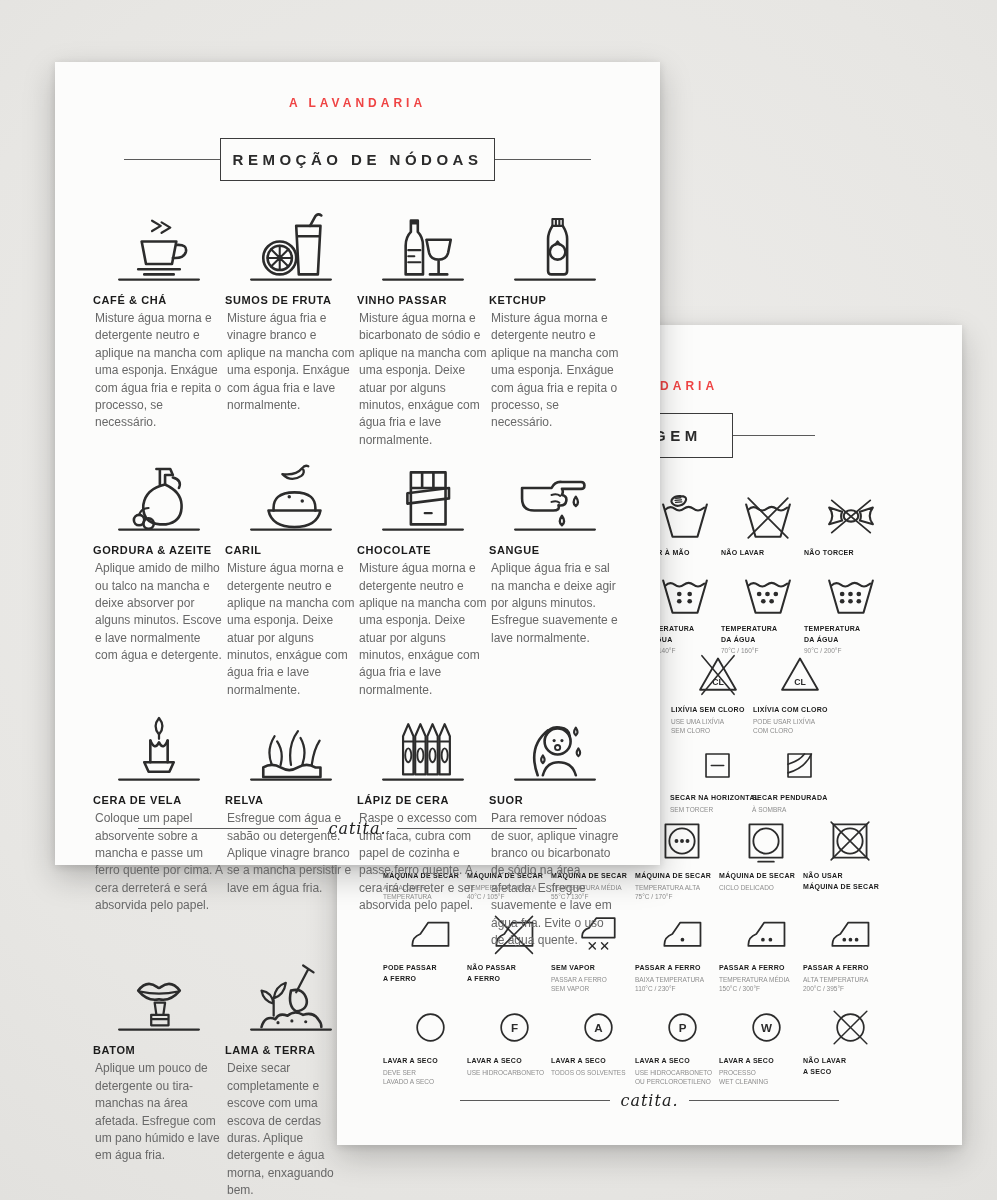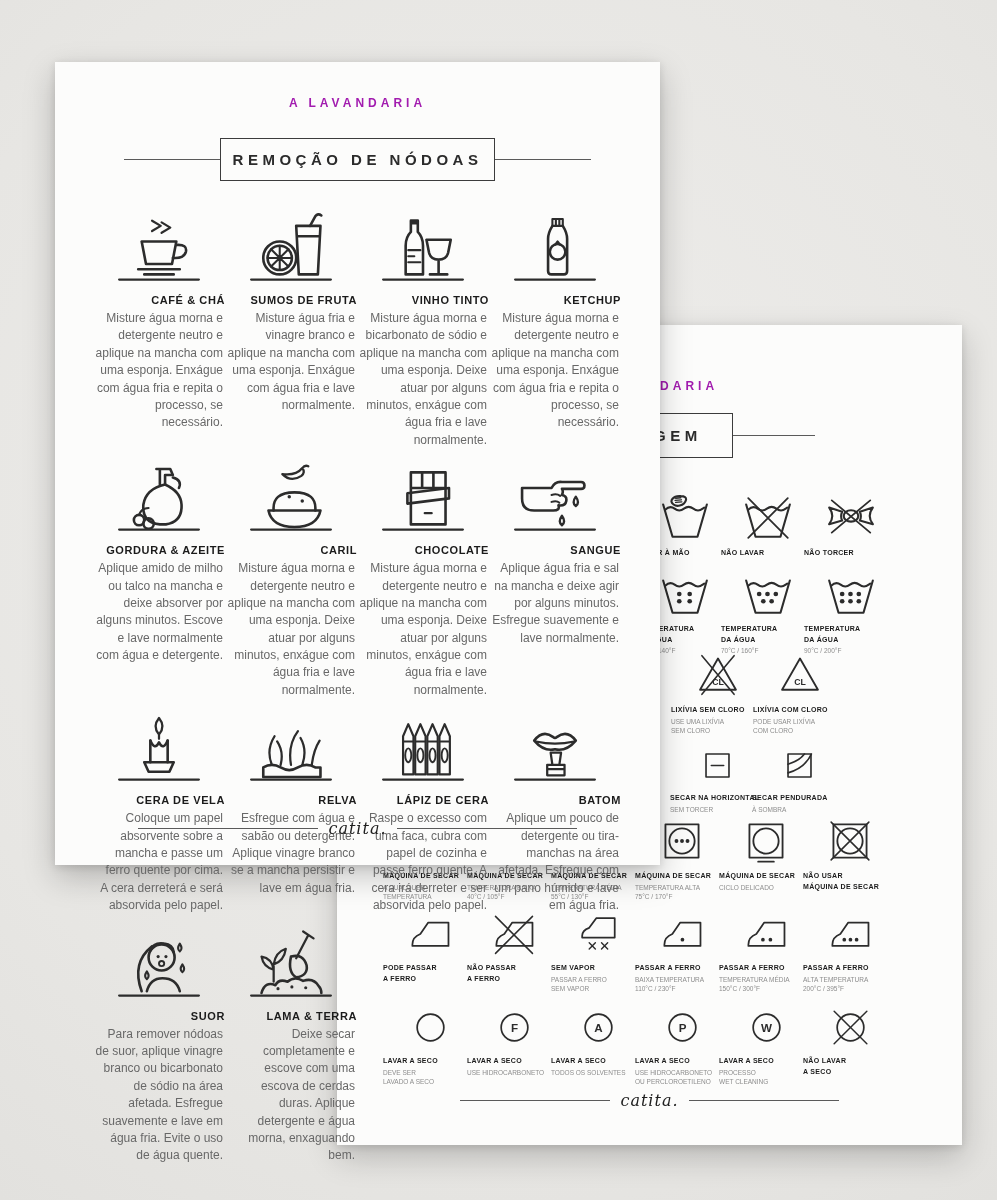--- a/index.html
+++ b/index.html
@@ -9,38 +9,38 @@
     font-family:"Liberation Sans", sans-serif;
     -webkit-font-smoothing:antialiased;
   }
   .poster{position:absolute;background:#fcfcfb}
   #front-poster{left:55px;top:62px;width:605px;height:803px;z-index:2;
     box-shadow:0 12px 30px rgba(0,0,0,.22),0 2px 8px rgba(0,0,0,.12)}
   #back-poster{left:337px;top:325px;width:625px;height:820px;z-index:1;
     box-shadow:0 12px 30px rgba(0,0,0,.20),0 2px 8px rgba(0,0,0,.12)}
 
   .brand{position:absolute;left:0;right:0;text-align:center;font-size:12px;font-weight:bold;
-    letter-spacing:4px;color:#a21caf}
+    letter-spacing:4px;color:#ef4444}
   #front-poster .brand{top:34px}
   #back-poster .brand{top:54px}
 
   .title-row{position:absolute;left:0;right:0;display:flex;align-items:center;justify-content:center}
   #front-poster .title-row{top:76px}
   #back-poster .title-row{top:88px}
   .rule{height:1px;background:#5a5a5a}
   .title-row .rule{width:96px}
   #back-poster .title-row .rule{width:82px}
   .title-box{border:1.5px solid #3c3c3c;padding:12px 12px;font-size:15px;letter-spacing:4.5px;
     font-weight:600;color:#2b2b2b;white-space:nowrap}
   #back-poster .title-box{padding:13px 30px}
 
   
   .fgrid{position:absolute;top:150px;left:38px;display:grid;grid-template-columns:repeat(4,132px);
     row-gap:13px;justify-items:center;align-items:start}
-  .fcell{width:132px;text-align:right}
+  .fcell{width:132px;text-align:left}
   .ficon{display:block;margin:0 auto;stroke:#2c2c2c;fill:none;stroke-width:3;
     stroke-linecap:round;stroke-linejoin:round}
   .ftitle{font-size:11px;font-weight:bold;letter-spacing:.6px;color:#1b1b1b;margin:4px 0 4px}
   .fdesc{font-size:12px;line-height:1.45;color:#686868;width:128px;margin:0 auto}
 
   
   .sig{position:absolute;left:0;right:0;display:flex;align-items:center;justify-content:center;gap:10px}
   #front-poster .sig{bottom:27px}
   #back-poster .sig{top:766px}
   #front-poster .sig .rule{width:180px}
@@ -383,21 +383,21 @@
       <div class="fdesc">Misture água fria e vinagre branco e aplique na mancha com uma esponja. Enxágue com água fria e lave normalmente.</div>
     </div>
 
     <div class="fcell">
       <svg class="ficon" viewBox="0 0 120 90" width="104" height="78">
         <path d="M46 10 V23 Q40 29 40 39 V72 H60 V39 Q60 29 54 23 V10 Z M46 13 H54"></path>
         <path d="M43 44 H57 M43 51 H50 M43 58 H57" stroke-width="2.4"></path>
         <path d="M64 32 H92 L89 47 Q87 55 78 55 Q69 55 67 47 Z M78 55 V70 M68 72 H88"></path>
         <path d="M14 78 H106" stroke-width="2.6"></path>
       </svg>
-      <div class="ftitle">VINHO TINTO</div>
+      <div class="ftitle">VINHO PASSAR</div>
       <div class="fdesc">Misture água morna e bicarbonato de sódio e aplique na mancha com uma esponja. Deixe atuar por alguns minutos, enxágue com água fria e lave normalmente.</div>
     </div>
 
     <div class="fcell">
       <svg class="ficon" viewBox="0 0 120 90" width="104" height="78">
         <path d="M57 8 H69 V16 H57 Z M61 8 V16 M65 8 V16" stroke-width="2.4"></path>
         <path d="M57 16 Q52 24 52 31 V68 Q52 72 56 72 H70 Q74 72 74 68 V31 Q74 24 69 16"></path>
         <circle cx="63" cy="46" r="9"></circle>
         <path d="M60 38 L63 34 L66 38" stroke-width="2.4"></path>
         <path d="M14 78 H106" stroke-width="2.6"></path>
@@ -489,47 +489,47 @@
         <ellipse cx="85" cy="50" rx="3.5" ry="8" stroke-width="2.2"></ellipse>
         <path d="M14 78 H106" stroke-width="2.6"></path>
       </svg>
       <div class="ftitle">LÁPIZ DE CERA</div>
       <div class="fdesc">Raspe o excesso com uma faca, cubra com papel de cozinha e passe ferro quente. A cera irá derreter e ser absorvida pelo papel.</div>
     </div>
 
 
     <div class="fcell">
       <svg class="ficon" viewBox="0 0 120 90" width="104" height="78">
-        <path d="M36 33 Q46 20 58 29 Q60 31 62 29 Q74 20 84 33 Q73 46 60 43 Q47 46 36 33 Z"></path>
-        <path d="M38 34 Q60 39 82 34" stroke-width="2.4"></path>
-        <path d="M55 47 H67 L65 61 H57 Z M51 61 H71 V73 H51 Z M51 66 H71" stroke-width="2.6"></path>
-        <path d="M14 78 H106" stroke-width="2.6"></path>
-      </svg>
-      <div class="ftitle">BATOM</div>
-      <div class="fdesc">Aplique um pouco de detergente ou tira-manchas na área afetada. Esfregue com um pano húmido e lave em água fria.</div>
-    </div>
-
-    <div class="fcell">
-      <svg class="ficon" viewBox="0 0 120 90" width="104" height="78">
         <circle cx="63" cy="34" r="15"></circle>
         <path d="M50 26 Q54 16 66 18 Q76 19 77 28"></path>
         <path d="M40 73 Q28 40 52 21"></path>
         <path d="M46 73 Q50 58 64 58 Q80 58 84 73"></path>
         <circle class="fillpt" cx="59" cy="33" r="1.8"></circle>
           <circle class="fillpt" cx="68" cy="33" r="1.8"></circle>
         <circle cx="63" cy="41" r="3" stroke-width="2.2"></circle>
         <path d="M84 18 Q88 24 84 27 Q80 24 84 18 Z M87 42 Q91 48 87 51 Q83 48 87 42 Z M46 50 Q50 56 46 59 Q42 56 46 50 Z" stroke-width="2.4"></path>
         <path d="M14 78 H106" stroke-width="2.6"></path>
       </svg>
       <div class="ftitle">SUOR</div>
       <div class="fdesc">Para remover nódoas de suor, aplique vinagre branco ou bicarbonato de sódio na área afetada. Esfregue suavemente e lave em água fria. Evite o uso de água quente.</div>
     </div>
 
     <div class="fcell">
       <svg class="ficon" viewBox="0 0 120 90" width="104" height="78">
+        <path d="M36 33 Q46 20 58 29 Q60 31 62 29 Q74 20 84 33 Q73 46 60 43 Q47 46 36 33 Z"></path>
+        <path d="M38 34 Q60 39 82 34" stroke-width="2.4"></path>
+        <path d="M55 47 H67 L65 61 H57 Z M51 61 H71 V73 H51 Z M51 66 H71" stroke-width="2.6"></path>
+        <path d="M14 78 H106" stroke-width="2.6"></path>
+      </svg>
+      <div class="ftitle">BATOM</div>
+      <div class="fdesc">Aplique um pouco de detergente ou tira-manchas na área afetada. Esfregue com um pano húmido e lave em água fria.</div>
+    </div>
+
+    <div class="fcell">
+      <svg class="ficon" viewBox="0 0 120 90" width="104" height="78">
         <path d="M26 75 Q30 61 42 66 Q46 58 56 62 Q64 55 74 61 Q86 57 92 67 Q95 70 95 75"></path>
         <circle class="fillpt" cx="45" cy="70" r="1.8"></circle>
           <circle class="fillpt" cx="61" cy="68" r="1.8"></circle>
           <circle class="fillpt" cx="77" cy="69" r="1.8"></circle>
         <path d="M80 8 L66 35 M74 4 L86 12" stroke-width="2.6"></path>
         <path d="M60 33 Q74 29 78 43 Q80 55 66 57 Q56 51 60 33 Z"></path>
         <path d="M40 62 V44 M40 48 Q28 45 26 33 Q38 35 40 48 Z M40 42 Q42 28 54 24 Q52 38 40 42 Z" stroke-width="2.6"></path>
         <path d="M14 78 H106" stroke-width="2.6"></path>
       </svg>
       <div class="ftitle">LAMA &amp; TERRA</div>

